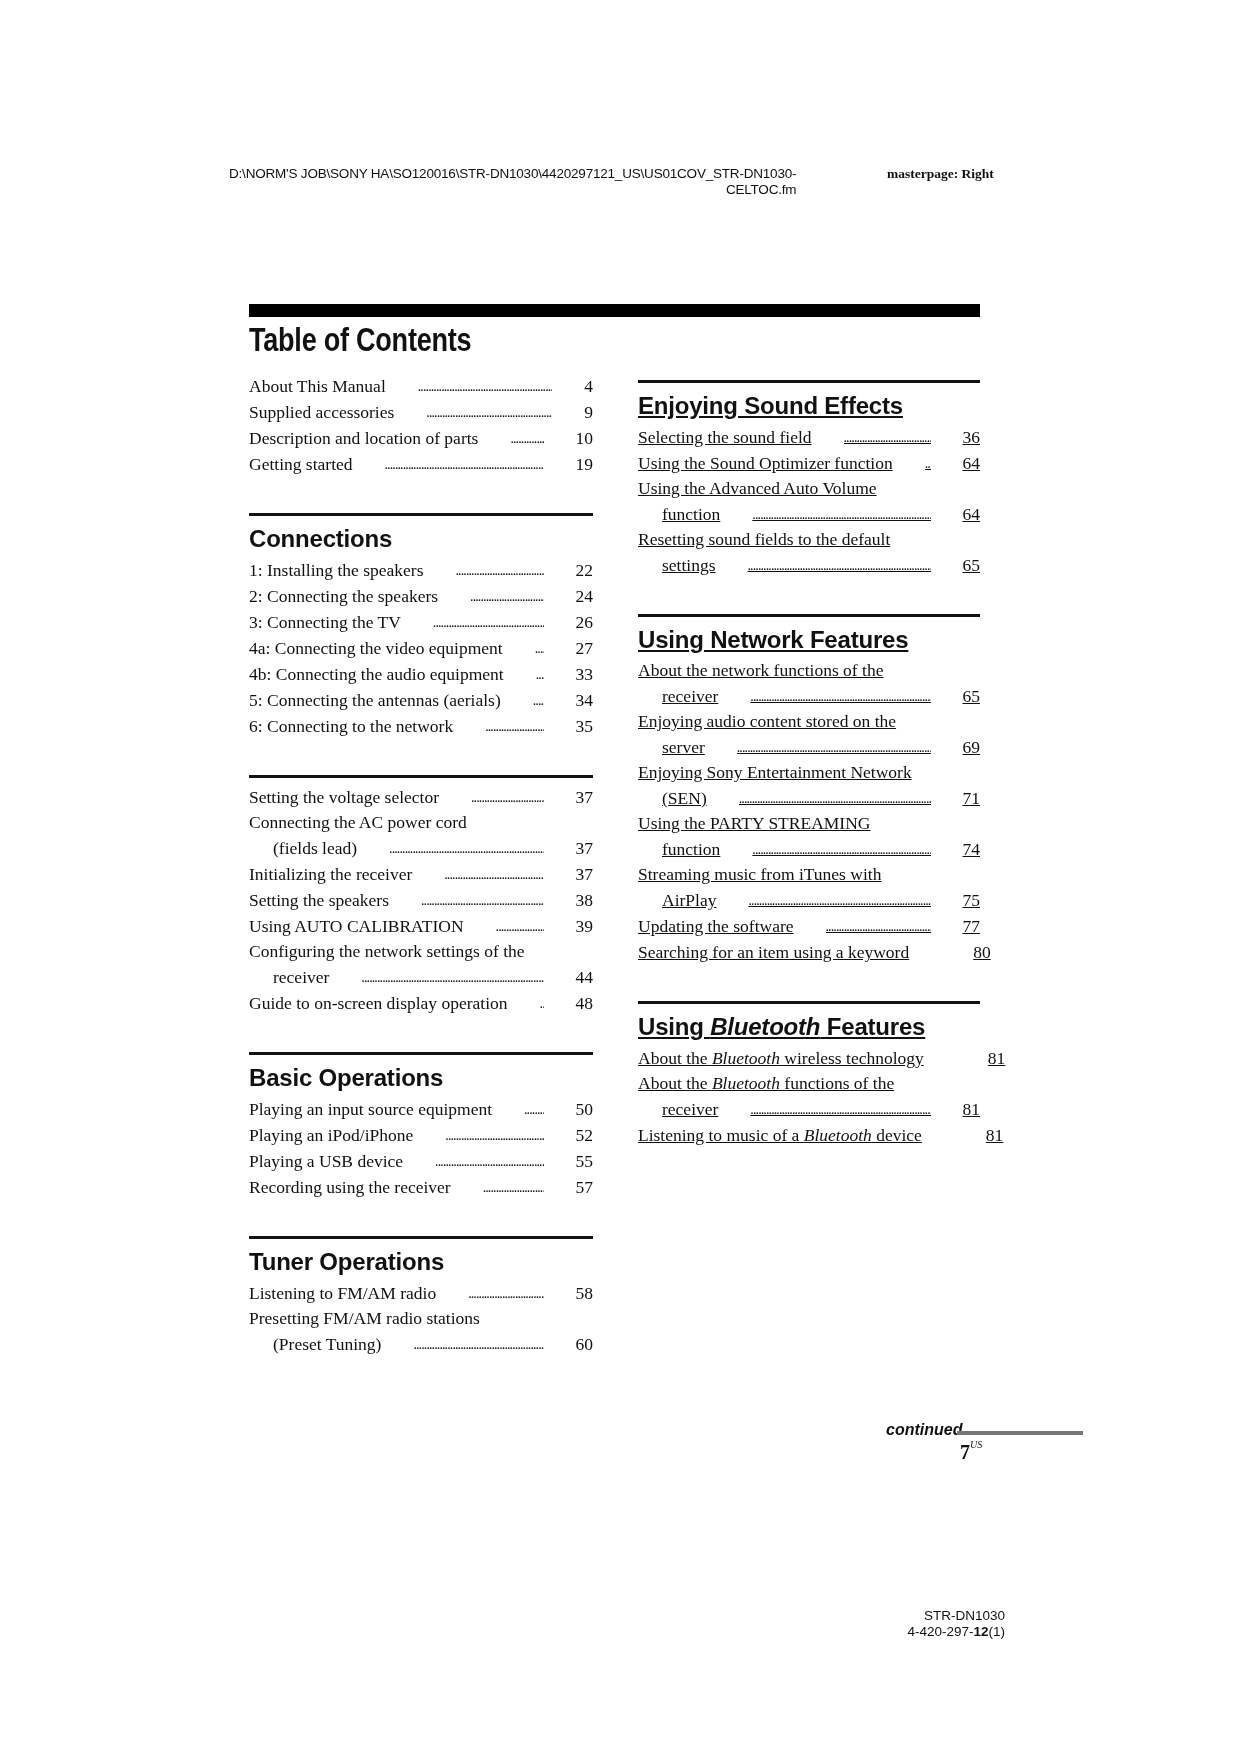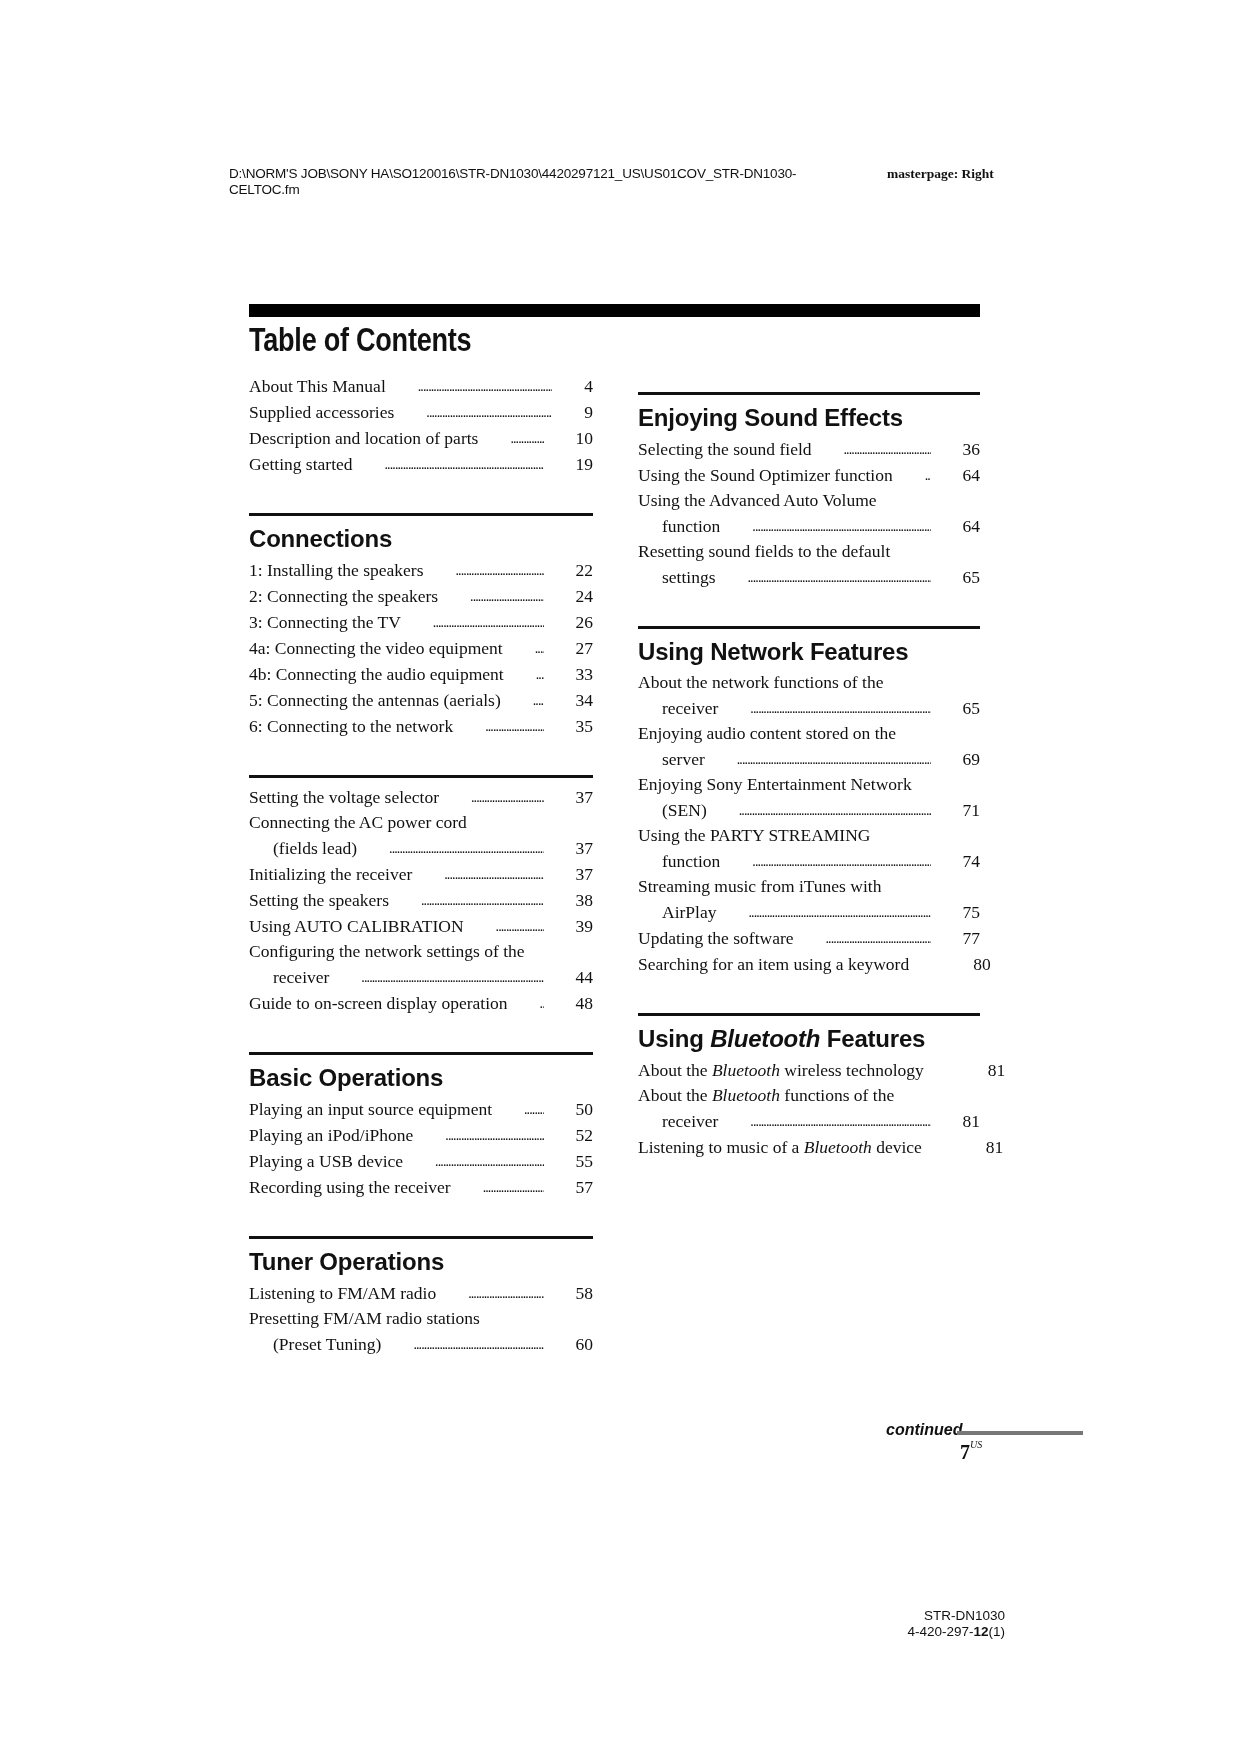--- a/index.html
+++ b/index.html
@@ -1,23 +1,23 @@
 <!DOCTYPE html>
 <html><head>
 <meta charset="utf-8">
 <style>
   html, body { margin: 0; padding: 0; background: #ffffff; }
   body { width: 1241px; height: 1755px; position: relative; overflow: hidden; color: #111; }
-  .hdr-path { position: absolute; left: 229px; top: 166px; font-family: "Liberation Sans", sans-serif; font-size: 13.5px; line-height: 16px; color: #111; letter-spacing: -0.2px; }
+  .hdr-path { position: absolute; left: 229px; top: 166px; font-family: "Liberation Sans", sans-serif; font-size: 13.5px; line-height: 16px; color: #111; letter-spacing: -0.2px; text-align: right; }
   .hdr-master { position: absolute; left: 887px; top: 166px; font-family: Liberation Serif, serif; font-size: 13.5px; font-weight: bold; line-height: 16px; }
   .title-bar { position: absolute; left: 249px; top: 304px; width: 731px; height: 13px; background: #000; }
   .title { position: absolute; left: 249px; top: 318px; font-family: "Liberation Sans", sans-serif; font-weight: bold; font-size: 33px; line-height: 44px; transform: scaleX(0.82); transform-origin: left top; letter-spacing: -0.3px; }
   .col { position: absolute; }
   .col-left { left: 249px; top: 373px; width: 344px; }
-  .col-right { left: 638px; top: 392px; width: 342px; }
+  .col-right { left: 638px; top: 380px; width: 342px; text-decoration: underline; }
   .section { margin: 0; }
   .rule { height: 3px; background: #111; margin-bottom: 6px; }
   .sec-title { font-family: "Liberation Sans", sans-serif; font-weight: bold; font-size: 24px; line-height: 33px; margin-bottom: 2px; letter-spacing: -0.2px; }
   .sec-title i { font-style: italic; }
   .entry { font-family: "Liberation Serif", serif; font-size: 17.5px; line-height: 25px; }
   .line { display: flex; align-items: flex-end; white-space: nowrap; gap: 30px; }
   .line .txt { flex: 0 0 auto; }
   .line .dots { flex: 1 1 auto; overflow: hidden; margin: 0 2px; }
   .line .dots::after { content: ". . . . . . . . . . . . . . . . . . . . . . . . . . . . . . . . . . . . . . . . . . . . . . . . . . . . . . . . . . . . . . . . . . . . . . . . . . . . . . . . . . . . . . . . . . . . . . . . . . . . . . . . . . . . . . . . . . . ."; letter-spacing: -2.2px; font-size: 14px; }
   .line .pg { flex: 0 0 auto; }

